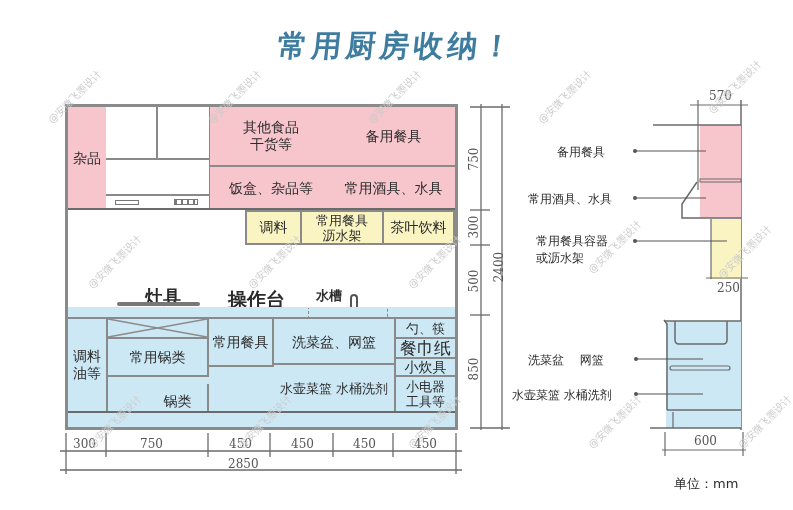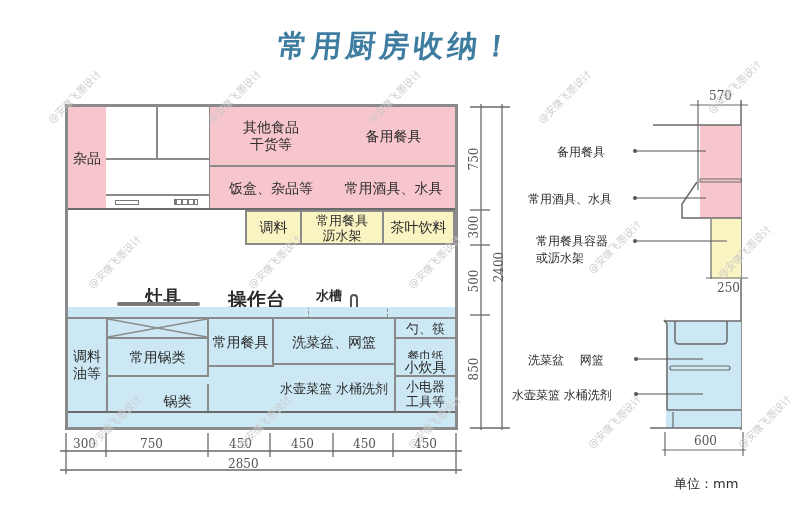--- a/index.html
+++ b/index.html
@@ -70,21 +70,21 @@
         <line x1="0" y1="0" x2="99" y2="18" stroke="#8a8a8a" stroke-width="1.5"></line>
         <line x1="99" y1="0" x2="0" y2="18" stroke="#8a8a8a" stroke-width="1.5"></line>
       </svg>
   </div>
   <div class="abs box blue" style="left:108px;top:339px;width:101px;height:38px;border-width:0 2px 2px 0;">常用锅类</div>
   <div class="abs box blue" style="left:108px;top:384px;width:101px;height:34px;border-width:0 2px 0 0;padding-left:40px;">锅类</div>
   <div class="abs box blue" style="left:209px;top:319px;width:65px;height:48px;border-width:0 2px 2px 0;">常用餐具</div>
   <div class="abs box blue" style="left:274px;top:319px;width:122px;height:46px;border-width:0 2px 2px 0;background:transparent;padding-top:2px;">洗菜盆、网篮</div>
   <div class="abs box blue" style="left:274px;top:365px;width:122px;height:46px;border-width:0 2px 0 0;font-size:13px;white-space:nowrap;">水壶菜篮 水桶洗剂</div>
   <div class="abs box blue" style="left:396px;top:319px;width:59px;height:20px;border-width:0 0 2px 0;font-size:13px;">勺、筷</div>
-  <div class="abs box blue" style="left:396px;top:339px;width:59px;height:36px;border-width:0 0 2px 0;font-size:12px;">餐巾纸</div>
+  <div class="abs box blue" style="left:396px;top:339px;width:59px;height:20px;border-width:0 0 2px 0;font-size:17px;">餐巾纸</div>
   <div class="abs box blue" style="left:396px;top:359px;width:59px;height:18px;border-width:0 0 2px 0;font-size:14px;">小炊具</div>
   <div class="abs box blue" style="left:396px;top:377px;width:59px;height:34px;border-width:0;white-space:pre-line;font-size:13px;line-height:15px;">小电器
 工具等</div>
   <div class="abs line" style="left:68px;top:411px;width:387px;height:2px;"></div>
   <div class="abs blue" style="left:68px;top:413px;width:387px;height:14px;"></div>
 </div>
 
 <svg width="793" height="510">
   <g stroke="#6a6a6a" stroke-width="1.3" fill="none">
 

